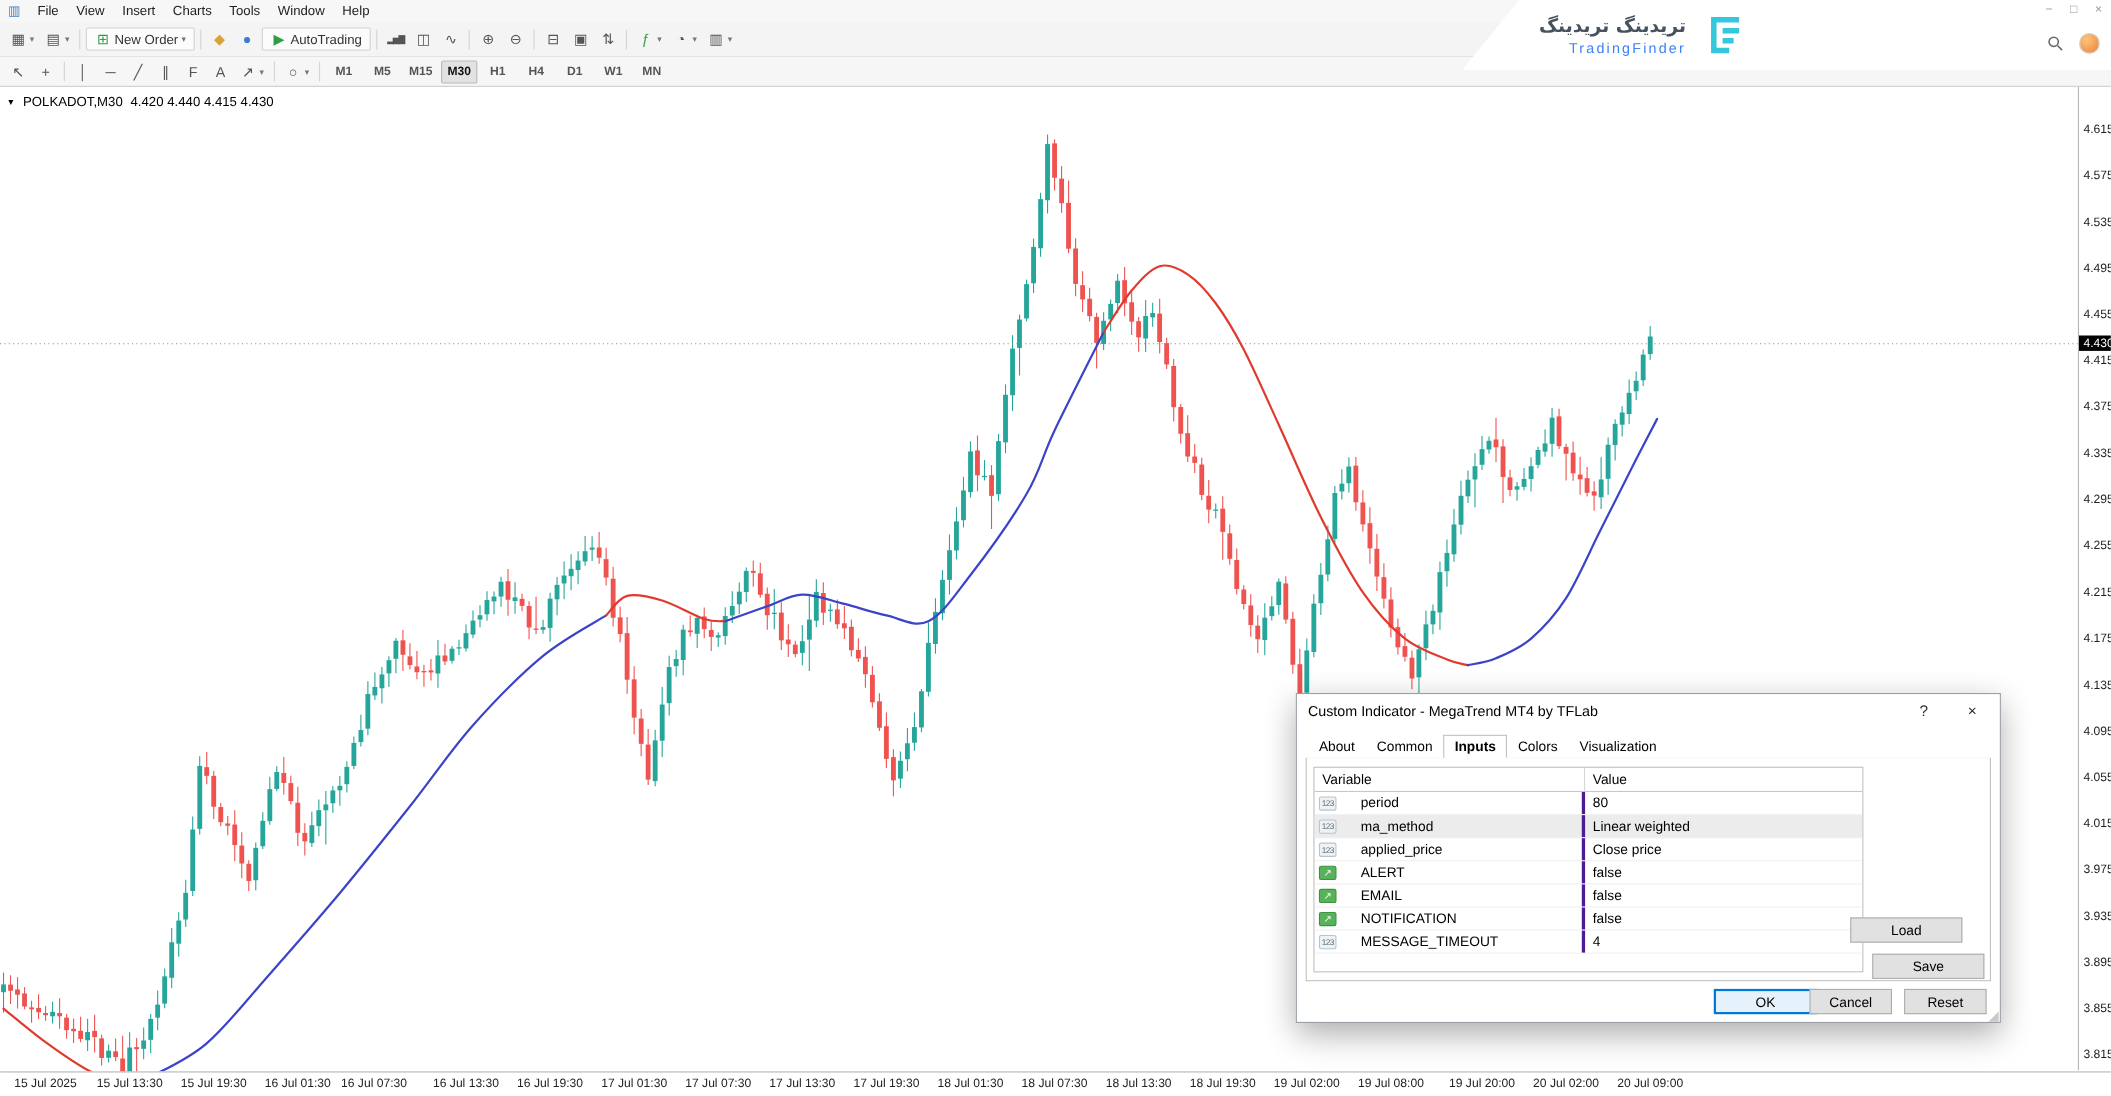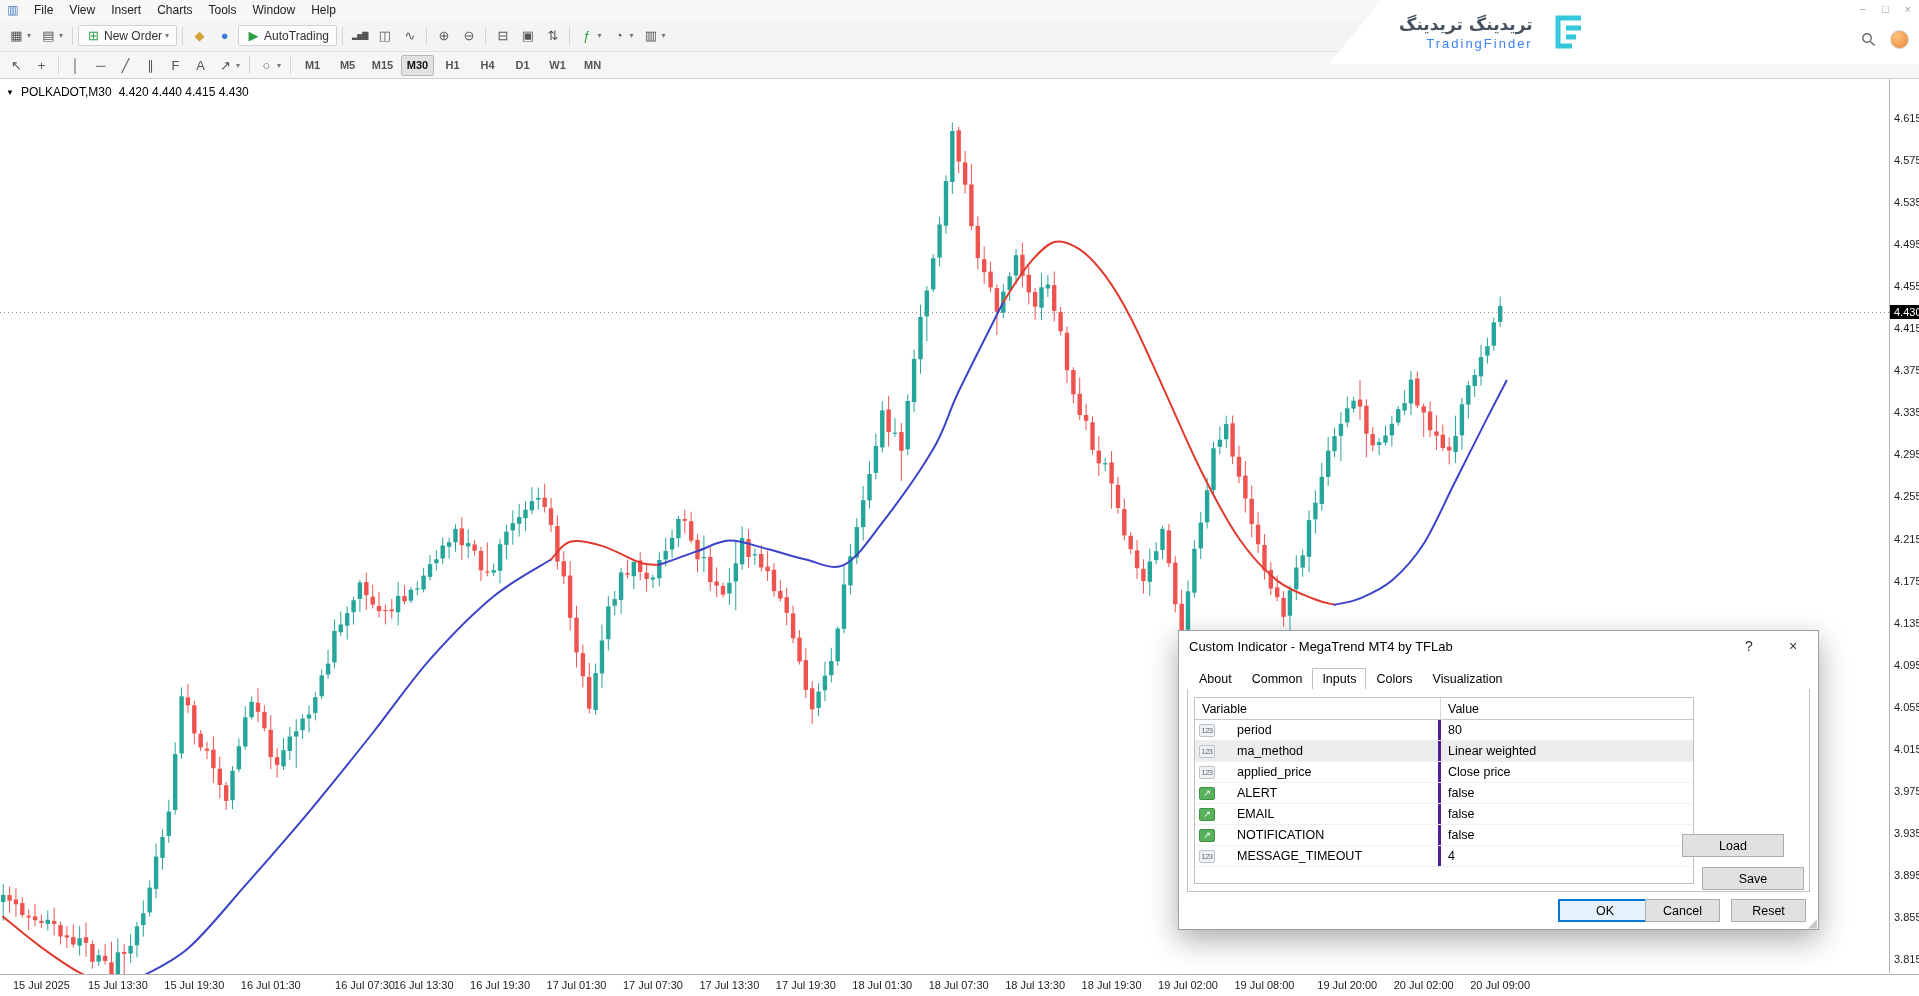--- a/index.html
+++ b/index.html
@@ -55,21 +55,21 @@
 
   
   .dialog{position:absolute;left:1178px;top:630px;width:639px;height:298px;background:#fff;
           border:1px solid #9aa0a6;box-shadow:0 10px 28px rgba(0,0,0,.33);z-index:20;font-size:13px;color:#000}
   .dlg-title{position:absolute;left:0;top:0;right:0;height:30px;display:flex;align-items:center;padding:0 10px}
   .dlg-title .ttl{flex:1;font-size:13px}
   .dlg-x{width:30px;text-align:center;color:#333;font-size:14px;cursor:default}
   .dlg-tabs{position:absolute;left:8px;right:8px;top:34px;height:24px;display:flex;align-items:flex-end;
             border-bottom:1px solid #c2c2c2;padding-left:2px}
   .tab{padding:3px 9px 3px;font-size:12.5px;position:relative;top:1px;color:#000;border:1px solid transparent;cursor:default}
-  .tab.active{background:#fff;border:1px solid #c2c2c2;border-bottom:1px solid #fff;top:1px;font-weight:normal}
+  .tab.active{background:#fff;border:1px solid #c2c2c2;border-bottom:1px solid #fff;top:1px;font-weight:bold}
   .dlg-page{position:absolute;left:8px;right:8px;top:58px;height:202px;border:1px solid #c2c2c2;border-top:none;background:#fff}
   .tbl{position:absolute;left:6px;top:8px;width:498px;height:185px;border:1px solid #c0c0c0;background:#fff;overflow:hidden}
   .thead{display:flex;height:21px;align-items:center;border-bottom:1px solid #c8c8c8;font-size:12.5px}
   .thead .h1{width:246px;padding-left:7px;border-right:1px solid #d8d8d8;box-sizing:border-box;height:100%;display:flex;align-items:center}
   .thead .h2{flex:1;padding-left:7px}
   .trow{display:flex;height:20px;align-items:center;border-bottom:1px solid #f1f1f1;font-size:12.5px}
   .trow.sel{background:#ececec}
   .c-name{width:246px;display:flex;align-items:center;padding-left:4px;gap:22px;border-right:3px solid #4c1d95;box-sizing:border-box;height:100%}
   .c-val{flex:1;padding-left:7px}
   .ric{width:16px;height:13px;flex:none;display:flex;align-items:center;justify-content:center;
@@ -749,21 +749,21 @@
       <div class="ylab" style="top: 753.85px;">3.935</div>
       <div class="ylab" style="top: 795.9px;">3.895</div>
       <div class="ylab" style="top: 837.95px;">3.855</div>
       <div class="ylab" style="top: 880px;">3.815</div>
     </div>
   <div class="xaxis" id="xaxis">
       <div class="xlab" style="left: 41.42px;">15 Jul 2025</div>
       <div class="xlab" style="left: 117.86px;">15 Jul 13:30</div>
       <div class="xlab" style="left: 194.3px;">15 Jul 19:30</div>
       <div class="xlab" style="left: 270.74px;">16 Jul 01:30</div>
-      <div class="xlab" style="left: 365px; text-align: right;">16 Jul 07:30</div>
+      <div class="xlab" style="left: 340px; text-align: right;">16 Jul 07:30</div>
       <div class="xlab" style="left: 423.62px;">16 Jul 13:30</div>
       <div class="xlab" style="left: 500.06px;">16 Jul 19:30</div>
       <div class="xlab" style="left: 576.5px;">17 Jul 01:30</div>
       <div class="xlab" style="left: 652.94px;">17 Jul 07:30</div>
       <div class="xlab" style="left: 729.38px;">17 Jul 13:30</div>
       <div class="xlab" style="left: 805.82px;">17 Jul 19:30</div>
       <div class="xlab" style="left: 882.26px;">18 Jul 01:30</div>
       <div class="xlab" style="left: 958.7px;">18 Jul 07:30</div>
       <div class="xlab" style="left: 1035.14px;">18 Jul 13:30</div>
       <div class="xlab" style="left: 1111.58px;">18 Jul 19:30</div>

